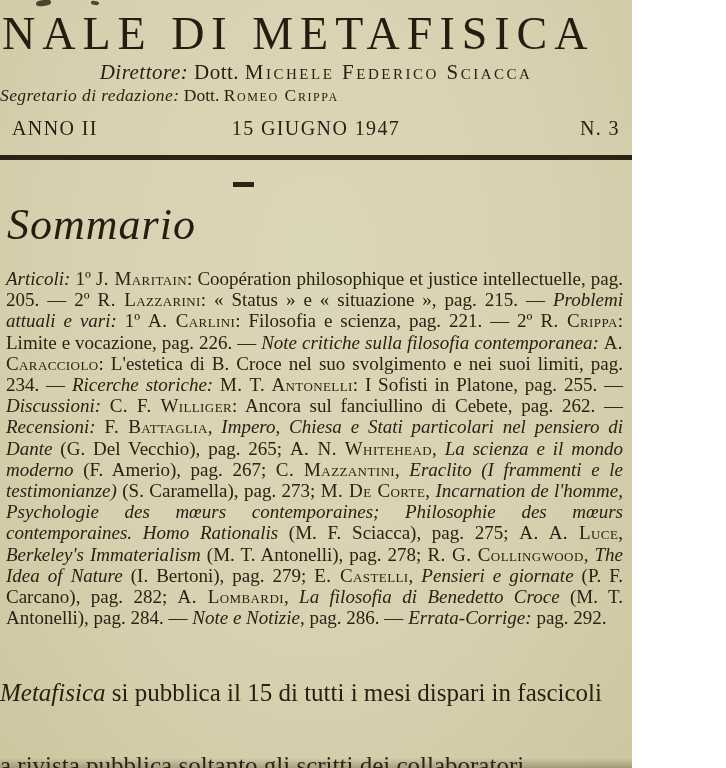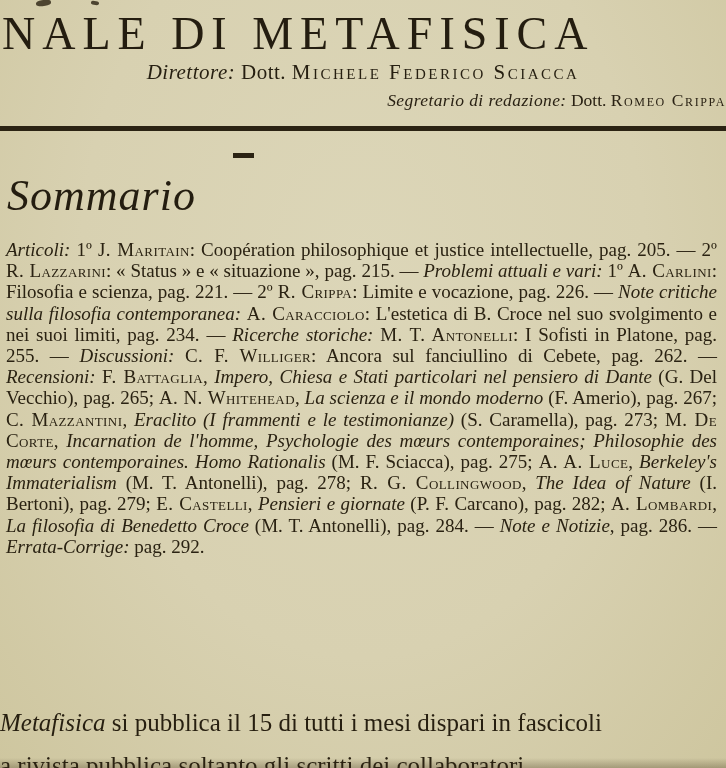--- a/index.html
+++ b/index.html
@@ -2,21 +2,21 @@
 <html lang="it"><head>
 <meta charset="utf-8">
 <style>
   html, body { margin: 0; padding: 0; }
   body {
     width: 726px; height: 768px; overflow: hidden;
     font-family: "Liberation Serif", "DejaVu Serif", serif;
   }
   .page {
     position: relative;
-    width: 726px; height: 768px;
+    width: 632px; height: 768px;
     overflow: hidden;
     background: radial-gradient(ellipse at 50% 35%, #dcd6b8 0%, #d8d1b1 55%, #cec69f 100%);
     color: #2a2214;
   }
   .page::after {
     content: "";
     position: absolute; left: 0; right: 0; bottom: 0; height: 10px;
     background: linear-gradient(to bottom, rgba(60,48,22,0) 0%, rgba(60,48,22,0.30) 100%);
     pointer-events: none;
   }
@@ -40,22 +40,21 @@
     line-height: 25px;
     letter-spacing: 0.5px;
     color: #261f11;
   }
   .director-line .lbl { font-style: italic; }
   .name-caps {
     font-variant: small-caps;
     letter-spacing: 2.5px;
   }
   .secretary-line {
-    margin-top: 5px;
-    text-align: right;
+    text-align: left;
     font-size: 17.5px;
     line-height: 21px;
     color: #2a2214;
   }
   .secretary-line .lbl { font-style: italic; letter-spacing: 0.4px; }
   .secretary-line .name-caps { letter-spacing: 1.6px; }
 
   .issue-line {
     margin-top: 11px;
     display: grid;
@@ -95,21 +94,21 @@
     line-height: 21.2px;
     text-align: justify;
     color: #2a2212;
     hyphens: auto;
   }
   .seg-r  { font-style: normal; }
   .seg-i  { font-style: italic; }
   .seg-sc { font-variant: small-caps; letter-spacing: 0.4px; }
 
   .footer-line-1 {
-    position: absolute; left: 0; right: 10px; top: 707px;
+    position: absolute; left: 0; right: 10px; top: 677px;
     font-size: 25px; line-height: 31px;
     white-space: nowrap;
     color: #271f10;
     font-family: Liberation Serif, serif;
   }
   .footer-line-2 {
     position: absolute; left: 0; right: 10px; top: 750px;
     font-size: 25px; line-height: 31px;
     white-space: nowrap;
     color: #271f10;
@@ -130,20 +129,25 @@
     <span>Dott.</span>
     <span class="name-caps">Michele Federico Sciacca</span>
   </div>
 
   <div class="secretary-line">
     <span class="lbl">Segretario di redazione:</span>
     <span>Dott.</span>
     <span class="name-caps">Romeo Crippa</span>
   </div>
 
+  <div class="issue-line">
+    <span class="left">ANNO II</span>
+    <span class="mid">15 GIUGNO 1947</span>
+    <span class="right">N. 3</span>
+  </div>
 
   <div class="rule-full"></div>
   <div class="rule-fragment"></div>
 
   <div class="sommario-heading">Sommario</div>
 
   <p class="sommario-paragraph"><span class="seg-i">Articoli:</span><span class="seg-r"> 1º </span><span class="seg-sc">J. Maritain</span><span class="seg-r">: Coopération philosophique et justice intellectuelle, pag. 205. — 2º </span><span class="seg-sc">R. Lazzarini</span><span class="seg-r">: « Status » e « situazione », pag. 215. — </span><span class="seg-i">Problemi attuali e vari:</span><span class="seg-r"> 1º </span><span class="seg-sc">A. Carlini</span><span class="seg-r">: Filosofia e scienza, pag. 221. — 2º </span><span class="seg-sc">R. Crippa</span><span class="seg-r">: Limite e vocazione, pag. 226. — </span><span class="seg-i">Note critiche sulla filosofia contemporanea:</span><span class="seg-r"> </span><span class="seg-sc">A. Caracciolo</span><span class="seg-r">: L'estetica di B. Croce nel suo svolgimento e nei suoi limiti, pag. 234. — </span><span class="seg-i">Ricerche storiche:</span><span class="seg-r"> </span><span class="seg-sc">M. T. Antonelli</span><span class="seg-r">: I Sofisti in Platone, pag. 255. — </span><span class="seg-i">Discussioni:</span><span class="seg-r"> </span><span class="seg-sc">C. F. Williger</span><span class="seg-r">: Ancora sul fanciullino di Cebete, pag. 262. — </span><span class="seg-i">Recensioni:</span><span class="seg-r"> </span><span class="seg-sc">F. Battaglia</span><span class="seg-r">, </span><span class="seg-i">Impero, Chiesa e Stati particolari nel pensiero di Dante</span><span class="seg-r"> (G. Del Vecchio), pag. 265; </span><span class="seg-sc">A. N. Whitehead</span><span class="seg-r">, </span><span class="seg-i">La scienza e il mondo moderno</span><span class="seg-r"> (F. Amerio), pag. 267; </span><span class="seg-sc">C. Mazzantini</span><span class="seg-r">, </span><span class="seg-i">Eraclito (I frammenti e le testimonianze)</span><span class="seg-r"> (S. Caramella), pag. 273; </span><span class="seg-sc">M. De Corte</span><span class="seg-r">, </span><span class="seg-i">Incarnation de l'homme, Psychologie des mœurs contemporaines; Philosophie des mœurs contemporaines. Homo Rationalis</span><span class="seg-r"> (M. F. Sciacca), pag. 275; </span><span class="seg-sc">A. A. Luce</span><span class="seg-r">, </span><span class="seg-i">Berkeley's Immaterialism</span><span class="seg-r"> (M. T. Antonelli), pag. 278; </span><span class="seg-sc">R. G. Collingwood</span><span class="seg-r">, </span><span class="seg-i">The Idea of Nature</span><span class="seg-r"> (I. Bertoni), pag. 279; </span><span class="seg-sc">E. Castelli</span><span class="seg-r">, </span><span class="seg-i">Pensieri e giornate</span><span class="seg-r"> (P. F. Carcano), pag. 282; </span><span class="seg-sc">A. Lombardi</span><span class="seg-r">, </span><span class="seg-i">La filosofia di Benedetto Croce</span><span class="seg-r"> (M. T. Antonelli), pag. 284. — </span><span class="seg-i">Note e Notizie</span><span class="seg-r">, pag. 286. — </span><span class="seg-i">Errata-Corrige:</span><span class="seg-r"> pag. 292.</span></p>
 
   <div class="footer-line-1"><span class="seg-i">Metafisica</span><span class="seg-r"> si pubblica il 15 di tutti i mesi dispari in fascicoli</span></div>
 

